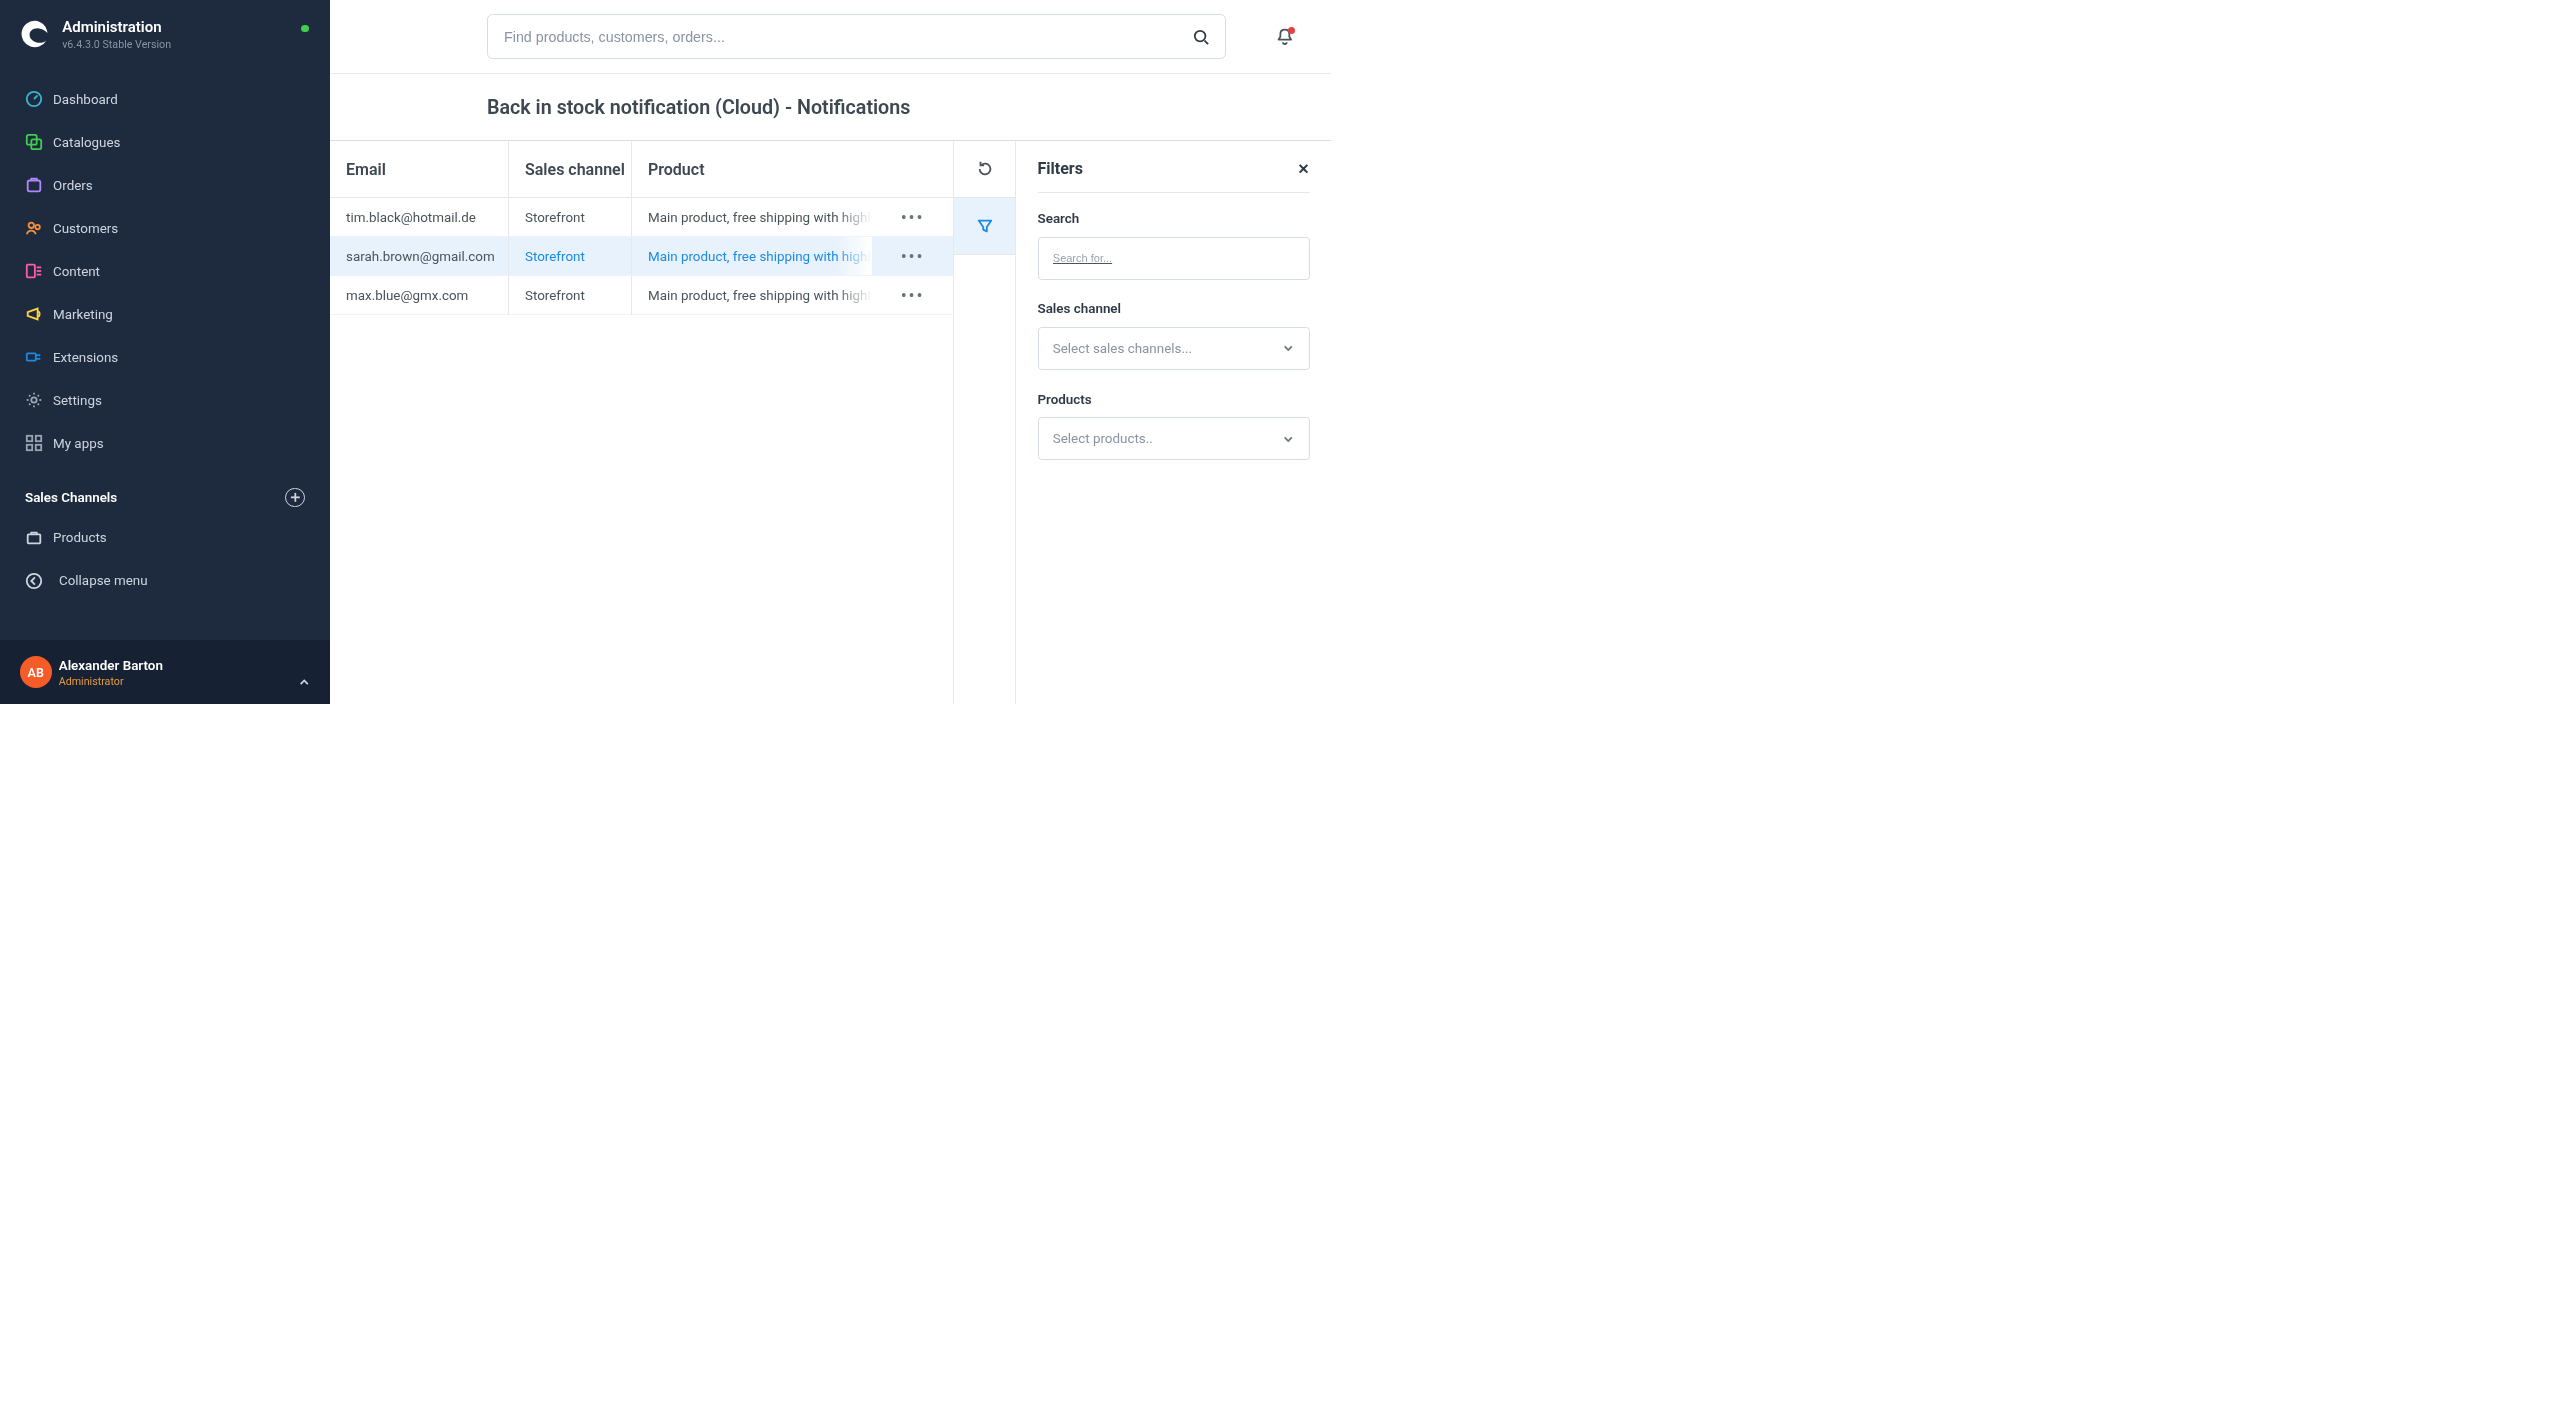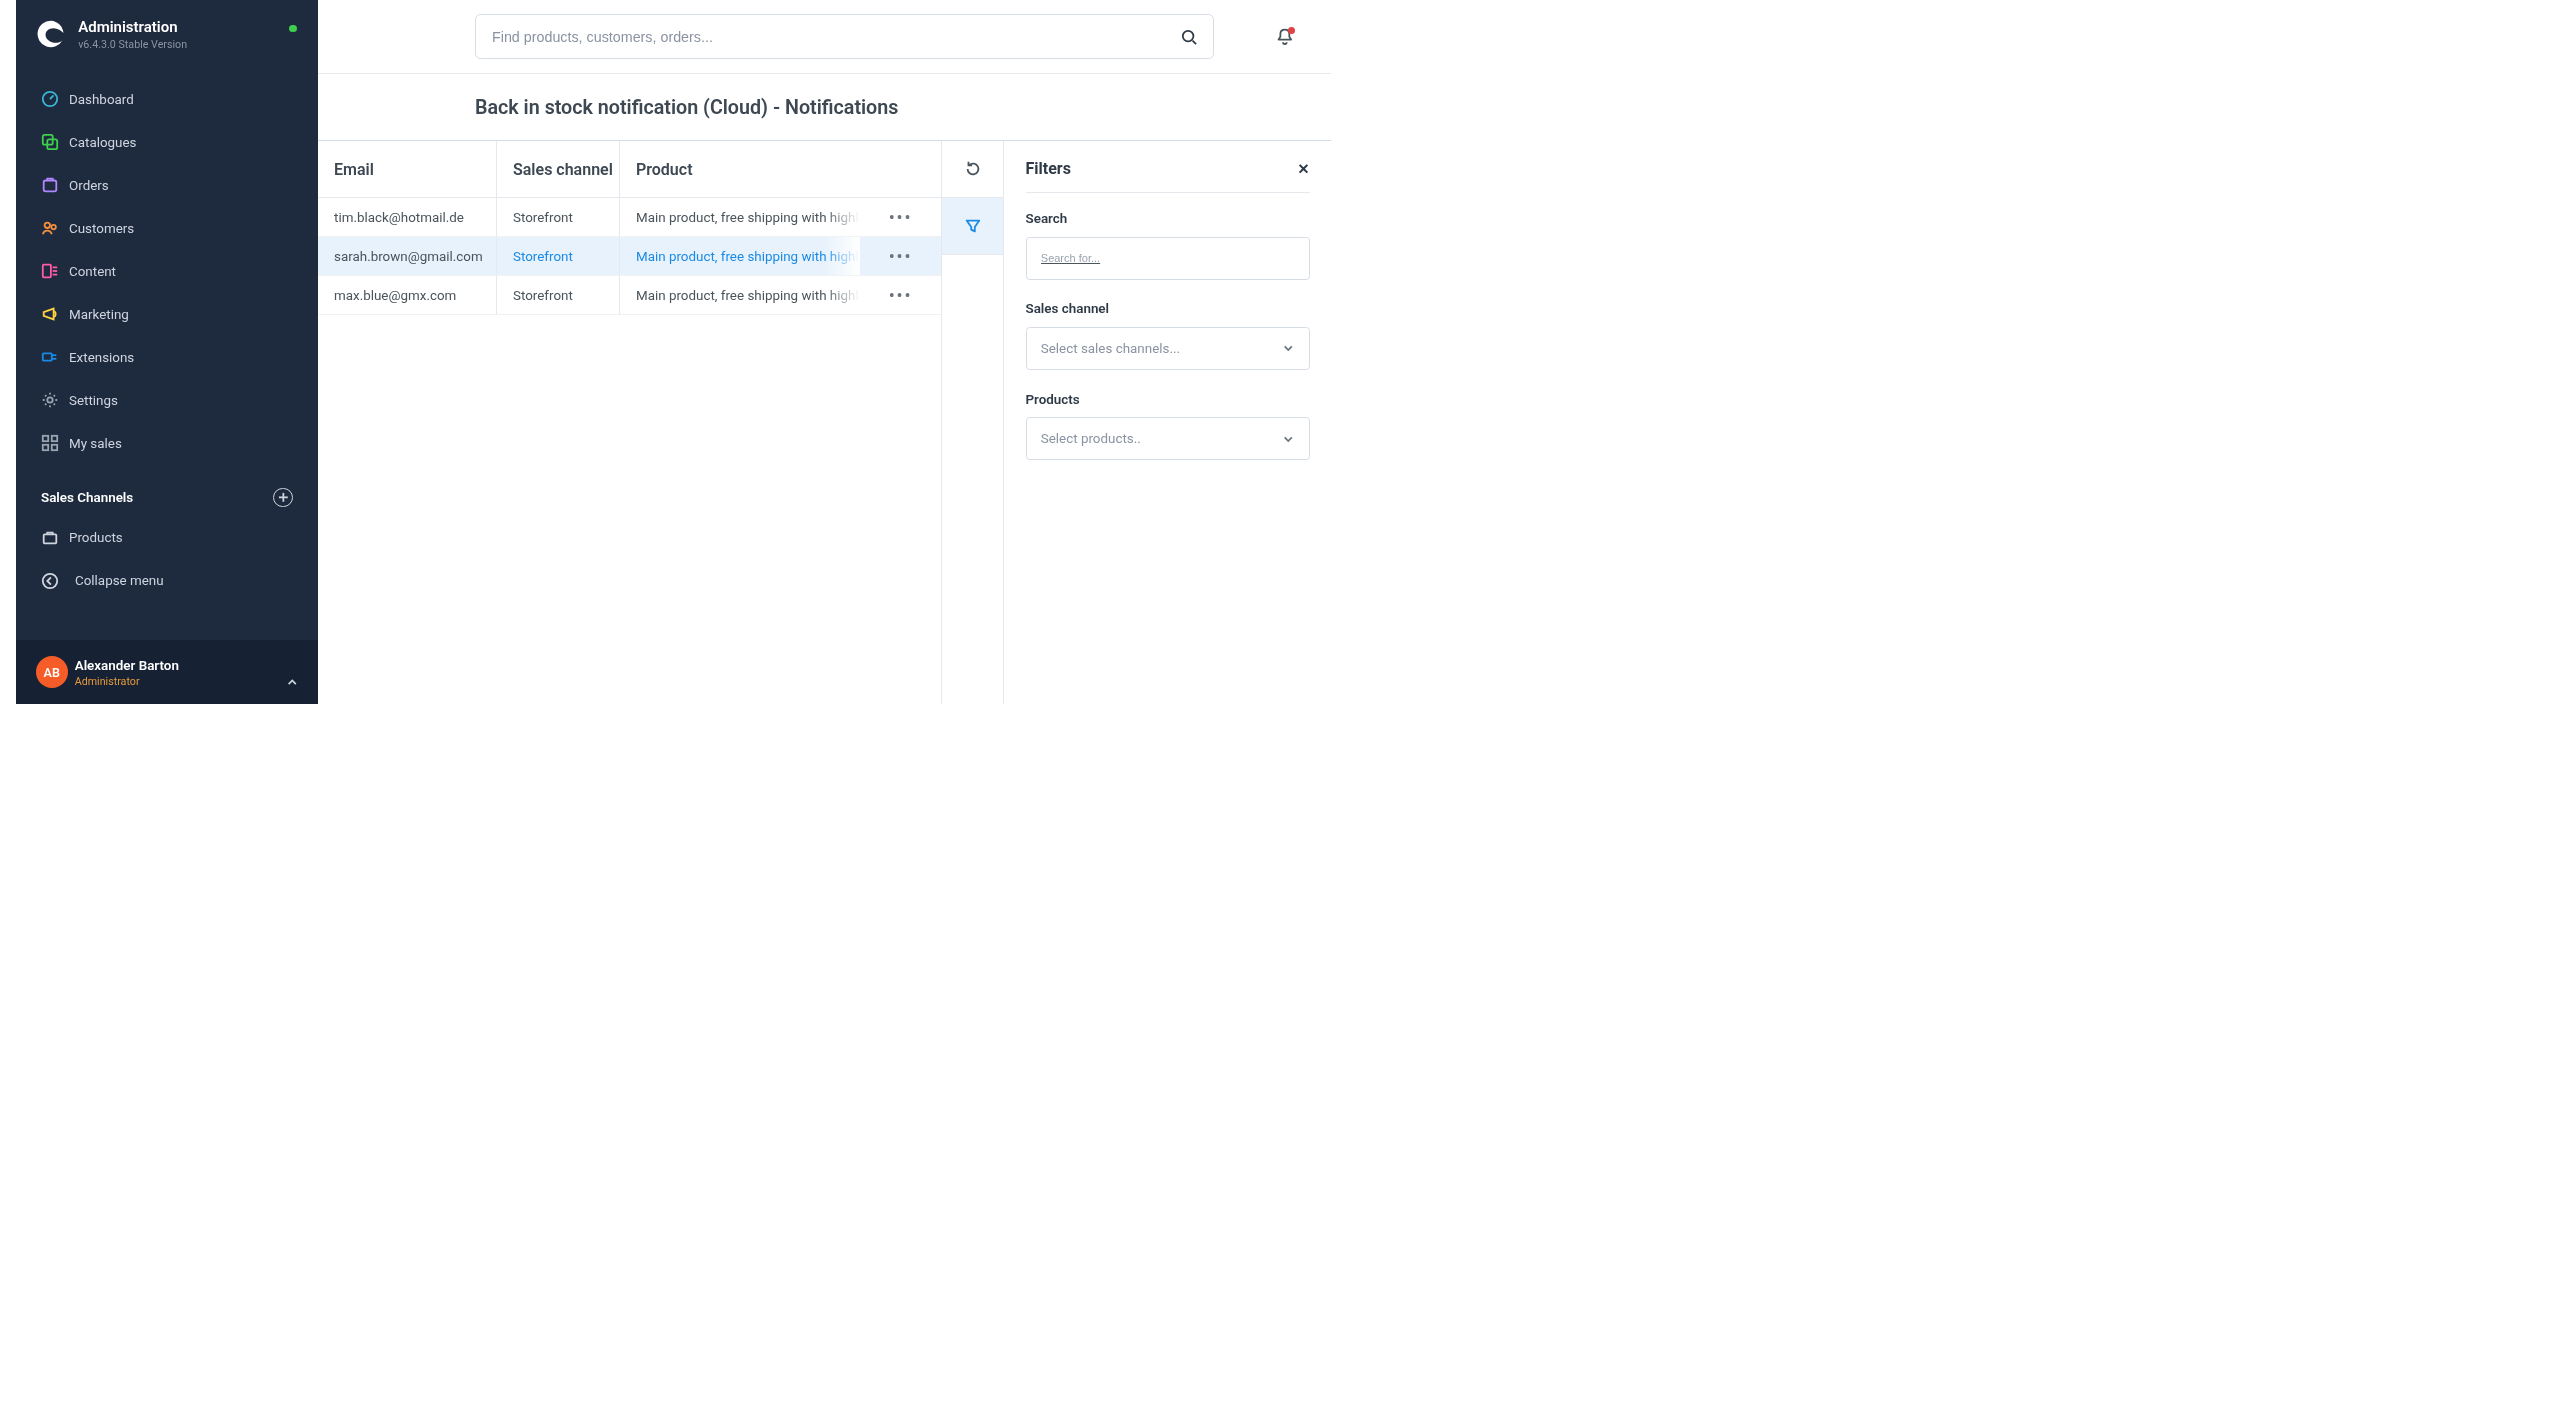--- a/index.html
+++ b/index.html
@@ -8,27 +8,26 @@
   background: #fff;
   color: #4a545b;
   width: 1331px;
   height: 704px;
   overflow: hidden;
 }
 .app { display: flex; height: 100%; }
 
 
 .sidebar {
-  width: 302px;
+  width: 330px;
   background: #1e2a3e;
   color: #9aa3b0;
   display: flex;
   flex-direction: column;
   position: relative;
-  margin-left: 16px;
 }
 .sb-header {
   display: flex;
   align-items: center;
   padding: 18px 19.7px 18px 19.7px;
   gap: 12.5px;
   position: relative;
 }
 .sb-logo {
   width: 30px; height: 30px;
@@ -266,21 +265,21 @@
       </div>
       <div class="nav-item">
         <span class="nicon">
             <svg width="18" height="18" viewBox="0 0 20 20">
               <rect x="2" y="2" width="6" height="6" fill="none" stroke="#9aa3b0" stroke-width="2"></rect>
               <rect x="12" y="2" width="6" height="6" fill="none" stroke="#9aa3b0" stroke-width="2"></rect>
               <rect x="2" y="12" width="6" height="6" fill="none" stroke="#9aa3b0" stroke-width="2"></rect>
               <rect x="12" y="12" width="6" height="6" fill="none" stroke="#9aa3b0" stroke-width="2"></rect>
             </svg>
           </span>
-        <span>My sales</span>
+        <span>My apps</span>
       </div>
 
       <div class="nav-section-title">
         <span>Sales Channels</span>
         <span class="nav-plus">
           <svg width="10.7" height="10.7" viewBox="0 0 12 12">
               <line x1="6" y1="1" x2="6" y2="11" stroke="#cfd5df" stroke-width="2"></line>
               <line x1="1" y1="6" x2="11" y2="6" stroke="#cfd5df" stroke-width="2"></line>
             </svg>
         </span>

